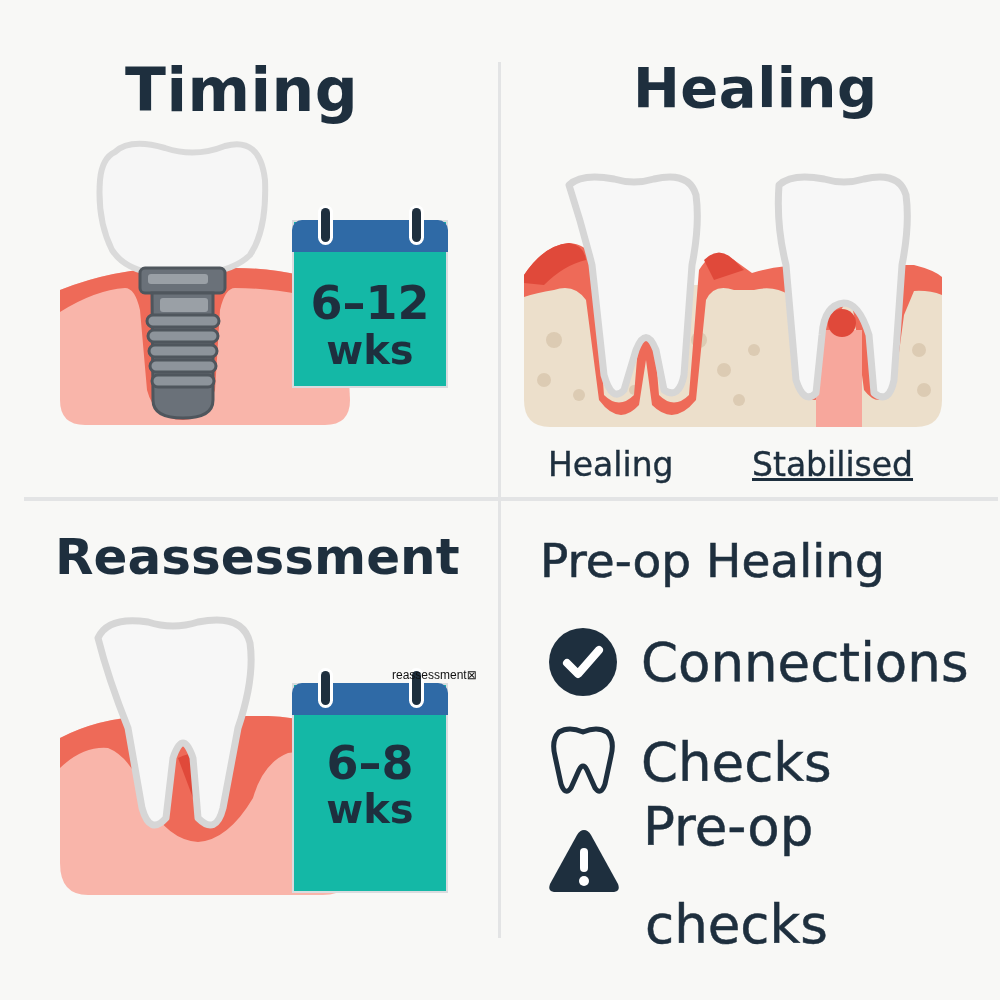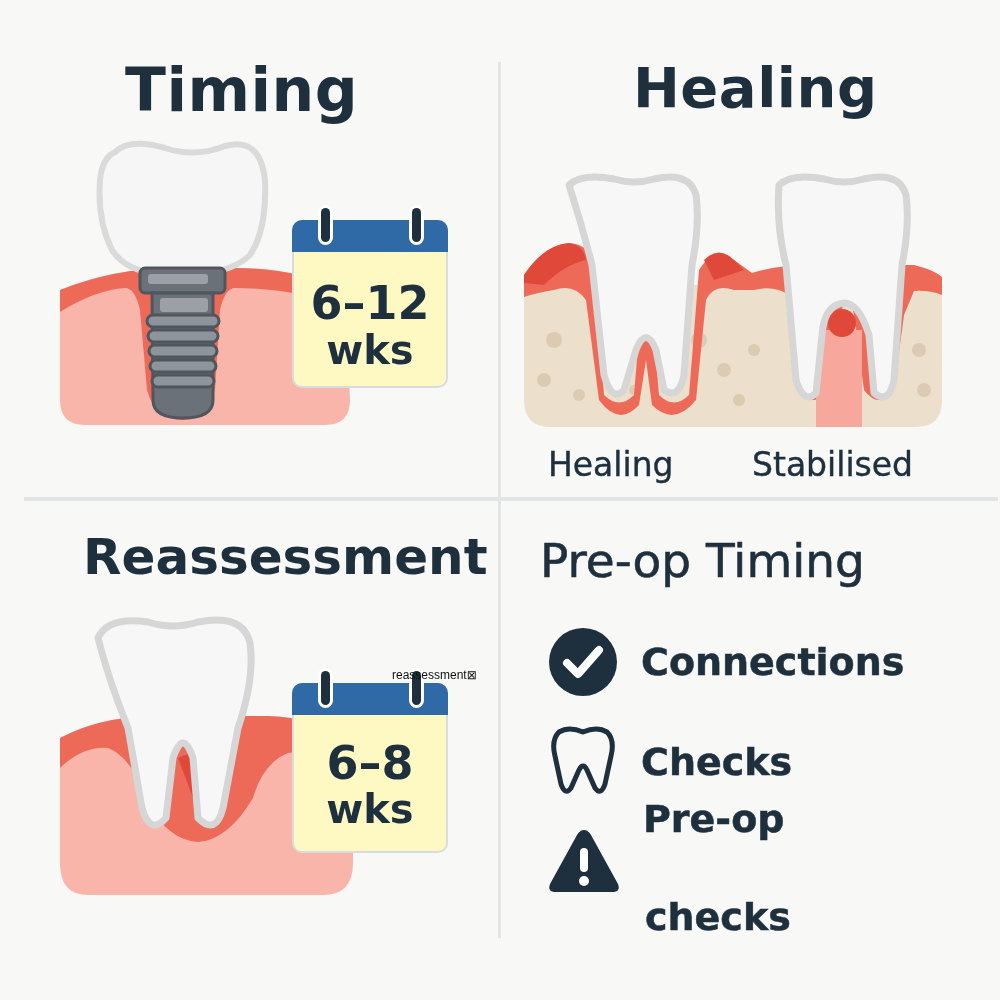--- a/index.html
+++ b/index.html
@@ -11,34 +11,34 @@
       font-family: "DejaVu Sans", sans-serif;
       color: #1e2f3e;
     }
     .abs { position: absolute; }
     .divider-v { left: 498px; top: 62px; width: 3px; height: 876px; background: #e3e4e5; }
     .divider-h { left: 24px; top: 497px; width: 974px; height: 4px; background: #e3e4e5; }
 
     .title { font-weight: bold; white-space: nowrap; line-height: 1; }
     .t-timing { left: 125px; top: 60px; font-size: 60px; letter-spacing: 0.5px; }
     .t-healing { left: 633px; top: 60px; font-size: 56px; letter-spacing: 0.5px; }
-    .t-reass { left: 55px; top: 532px; font-size: 50px; margin-left: 28px; }
+    .t-reass { left: 55px; top: 532px; font-size: 50px; }
     .t-preop { left: 540px; top: 537px; font-size: 47px; font-weight: normal; -webkit-text-stroke: 0.6px #1e2f3e; }
 
     .label { font-size: 33px; white-space: nowrap; line-height: 1; -webkit-text-stroke: 0.4px #1e2f3e; }
     .lbl-inflamed { left: 548px; top: 448px; }
-    .lbl-stab { left: 752px; top: 448px; }
+    .lbl-stab { left: 752px; top: 448px; text-decoration: underline; }
 
-    .cal { background: #fef9c3; border: 2px solid #d9dcdf; border-radius: 10px; box-sizing: border-box; overflow: visible; }
+    .cal { background: #14b8a6; border: 2px solid #d9dcdf; border-radius: 0; box-sizing: border-box; overflow: visible; }
     .cal .band { position: absolute; left: -2px; right: -2px; top: -2px; height: 32px; background: #2f6aa6; border-radius: 10px 10px 0 0; }
     .cal .ring { position: absolute; width: 9px; height: 34px; background: #1e2f3e; border-radius: 5px; top: -14px; box-shadow: 0 0 0 3px #ffffff; }
     .cal .num { position: absolute; left: 0; right: 0; text-align: center; font-weight: bold; line-height: 1; }
 
     .check-row { display: flex; align-items: center; }
-    .check-text { font-size: 38px; white-space: nowrap; line-height: 1; font-weight: bold; -webkit-text-stroke: 0.5px #1e2f3e; }
+    .check-text { font-size: 53px; white-space: nowrap; line-height: 1; -webkit-text-stroke: 0.5px #1e2f3e; }
 
     .tiny { font-size: 12px; color: #111; font-family: "Liberation Sans", sans-serif; white-space: nowrap; }
   </style>
 </head>
 <body>
 
 <div class="abs divider-v"></div>
 <div class="abs divider-h"></div>
 
 <div>
@@ -116,33 +116,33 @@
   <svg class="abs" style="left:58px;top:608px" width="300" height="290" viewBox="0 0 300 290">
 
     <path d="M2 130 Q40 110 90 108 L210 108 Q260 110 295 130 L295 255 Q295 287 265 287 L30 287 Q2 287 2 255 Z" fill="#f9b5aa"></path>
 
     <path d="M2 130 Q40 110 90 108 L210 108 Q260 110 295 130 L295 160 Q260 140 230 145 Q205 155 195 190 Q170 232 140 234 Q110 232 90 195 Q75 150 50 140 Q25 138 2 160 Z" fill="#ee6a58"></path>
     <path d="M120 150 Q140 140 160 150 L165 190 Q150 175 135 190 Z" fill="#e0493a"></path>
 
     <path d="M40 30 Q50 8 90 14 Q115 22 140 14 Q185 5 192 35 Q197 70 180 120 L165 200 Q158 228 140 210 L135 150 Q125 120 115 150 L108 210 Q92 228 84 200 L70 120 Q50 70 40 30 Z" fill="#f7f7f7" stroke="#d6d6d6" stroke-width="7" stroke-linejoin="round"></path>
   </svg>
 
-  <div class="abs cal" style="left:292px;top:683px;width:156px;height:170px">
+  <div class="abs cal" style="left:292px;top:683px;width:156px;height:210px">
     <div class="band"></div>
     <div class="ring" style="left:27px"></div>
     <div class="ring" style="left:118px"></div>
     <div class="num" style="top:55px;font-size:46px">6–8</div>
     <div class="num" style="top:104px;font-size:40px">wks</div>
   </div>
 
   <div class="abs tiny" style="left:392px;top:668px">reassessment⊠</div>
 </div>
 
 <div>
-  <div class="abs title t-preop">Pre-op Timing</div>
+  <div class="abs title t-preop">Pre-op Healing</div>
 
   <div class="abs check-row" style="left:547px;top:626px">
     <svg width="72" height="72" viewBox="0 0 72 72">
       <circle cx="36" cy="36" r="34" fill="#1e2f3e"></circle>
       <path d="M20 37 L31 48 L52 24" fill="none" stroke="#ffffff" stroke-width="8" stroke-linecap="round" stroke-linejoin="round"></path>
     </svg>
     <span class="check-text" style="margin-left:22px">Connections</span>
   </div>
 
   <div class="abs check-row" style="left:549px;top:726px">

